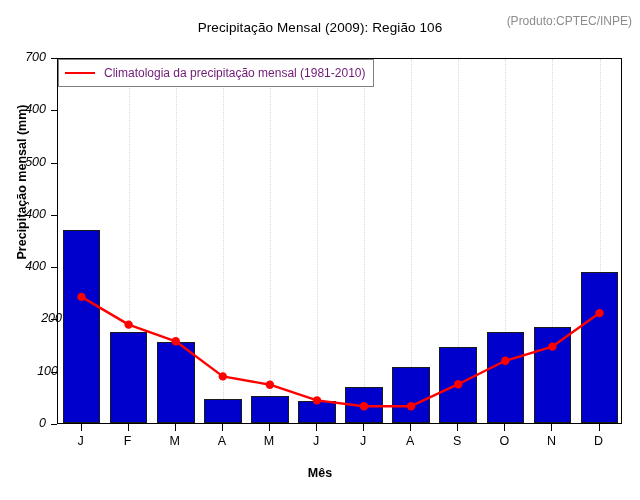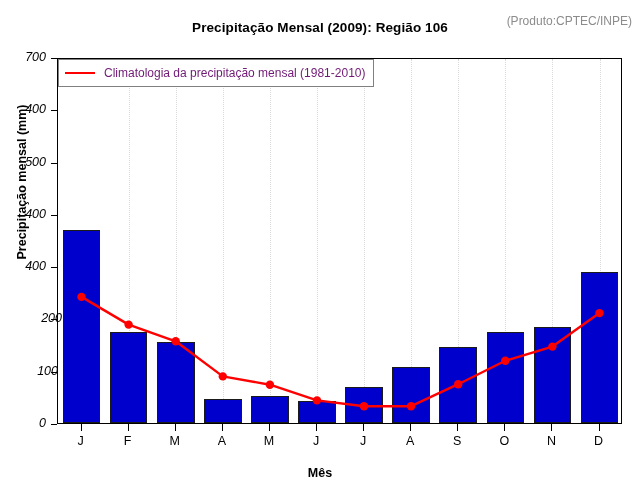--- a/index.html
+++ b/index.html
@@ -22,21 +22,21 @@
     background: #ffffff;
   }
   
   #chart-title {
     position: absolute;
     left: 0;
     top: 20px;
     width: 640px;
     text-align: center;
     font-size: 13.5px;
-    font-weight: bold;
+    font-weight: normal;
     color: #000000;
     letter-spacing: 0.1px;
   }
   
   #plot-area {
     position: absolute;
     left: 57px;
     top: 58px;
     width: 565px;
     height: 366px;

